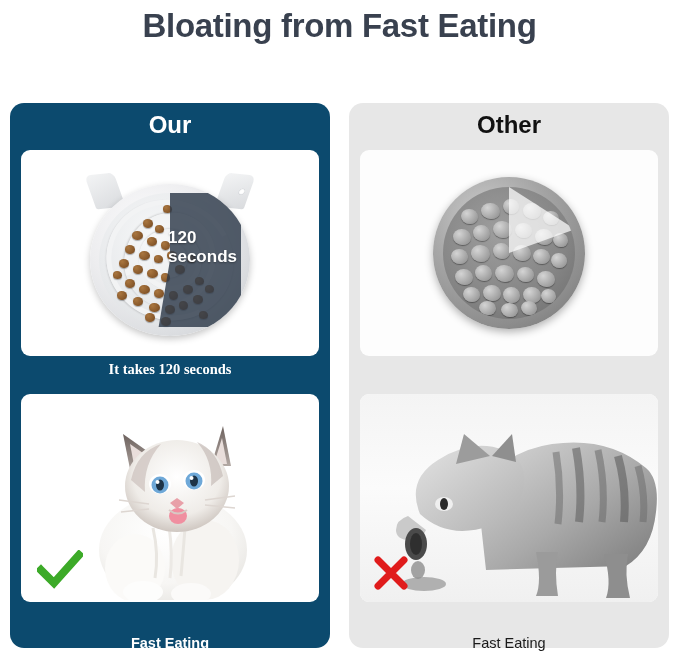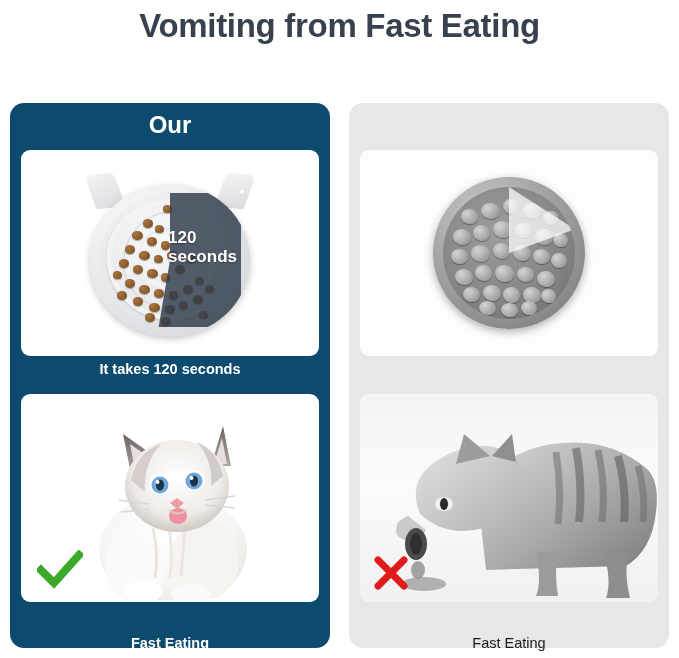--- a/index.html
+++ b/index.html
@@ -75,21 +75,21 @@
   .card-cat  { top: 291px; height: 208px; }
   .panel-other .card { background: #fdfdfd; }
 
   .caption {
     position: absolute;
     left: 0;
     width: 320px;
     text-align: center;
     font-size: 14.5px;
   }
-  .cap-bowl { top: 258px; }
+  .cap-bowl { top: 258px; font-family: Liberation Serif, serif; }
   .cap-cat  { top: 532px; text-align: center; }
   .panel-our .caption   { color: #ffffff; font-weight: bold; }
   .panel-other .caption { color: #1a1a1a; font-weight: normal; }
 
   
   .bowl-stage {
     position: relative;
     width: 100%;
     height: 100%;
   }
@@ -223,21 +223,21 @@
     bottom: 12px;
     width: 46px;
     height: 40px;
   }
   .mark-x { left: 14px; width: 34px; height: 34px; }
 </style>
 </head>
 <body>
 
 <div class="page-title">
-  <span class="title-line">Vomiting from Fast Eating</span>
+  <span class="title-line">Bloating from Fast Eating</span>
 </div>
 
 <div class="panels">
 
   <div class="panel panel-our">
 
     <div class="panel-header">Our</div>
 
     <div class="card card-bowl">
       <div class="bowl-stage">
@@ -358,20 +358,21 @@
       <svg class="mark" viewBox="0 0 46 40">
         <path d="M4 20 L17 33 L42 5" stroke="#3caa28" stroke-width="8" fill="none" stroke-linecap="square" stroke-linejoin="miter"></path>
       </svg>
     </div>
 
     <div class="caption cap-cat">Fast Eating</div>
   </div>
 
   <div class="panel panel-other">
 
+    <div class="panel-header">Other</div>
 
     <div class="card card-bowl">
       <div class="bowl-stage">
         <div class="gray-bowl">
           <div class="gray-bowl-inner">
             <div class="pellet" style="left:18px;top:22px;width:17px;height:15px;"></div>
             <div class="pellet" style="left:38px;top:16px;width:19px;height:16px;"></div>
             <div class="pellet" style="left:60px;top:12px;width:16px;height:15px;"></div>
             <div class="pellet" style="left:80px;top:16px;width:18px;height:16px;"></div>
             <div class="pellet" style="left:100px;top:24px;width:16px;height:14px;"></div>

